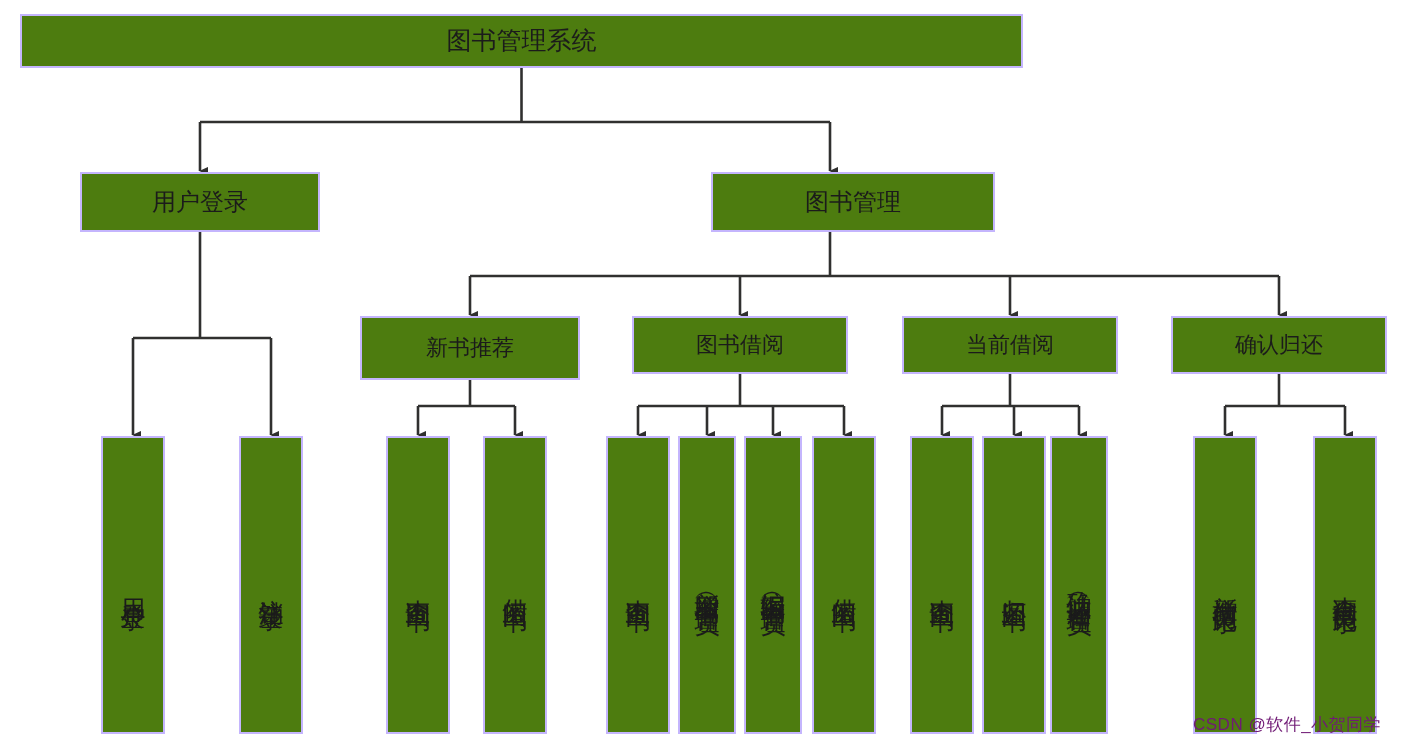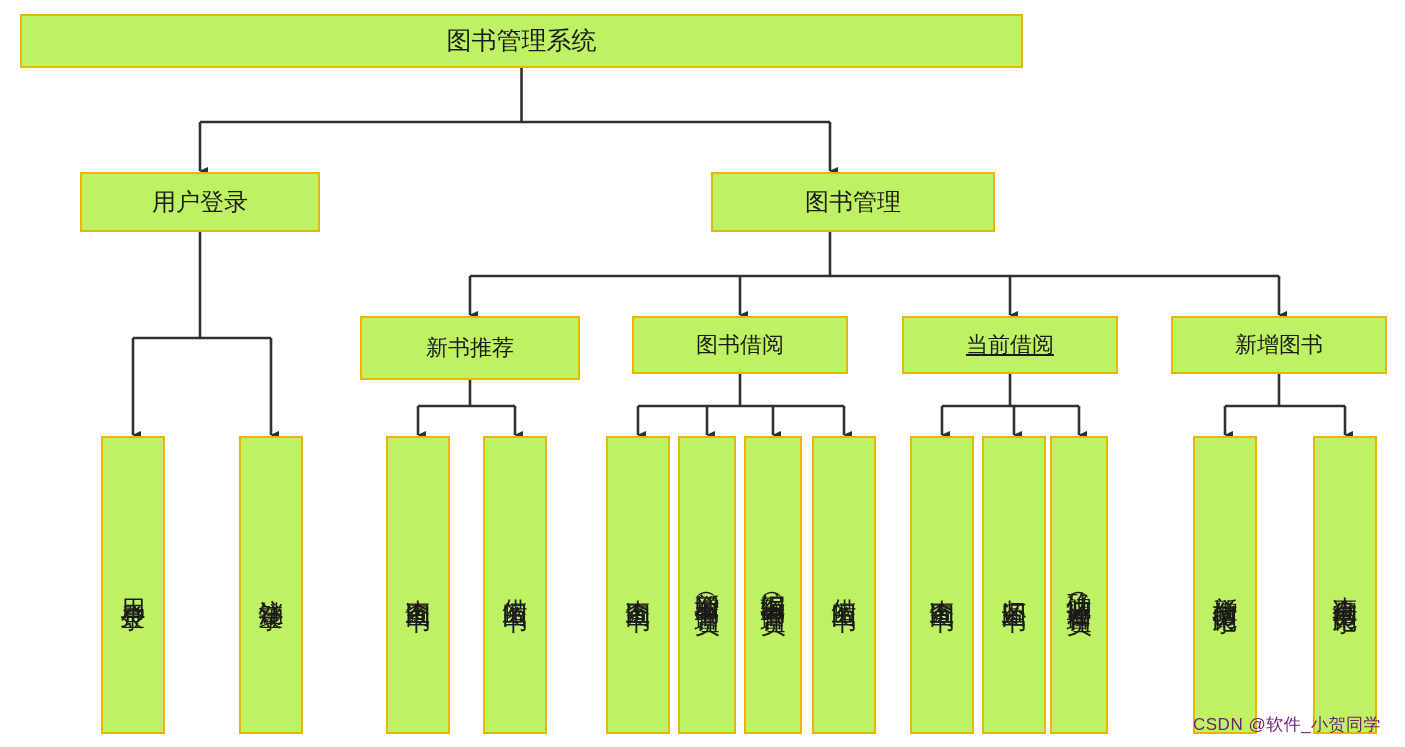--- a/index.html
+++ b/index.html
@@ -22,22 +22,22 @@
     position: absolute;
     left: 0;
     top: 0;
     width: 1405px;
     height: 747px;
     pointer-events: none;
   }
   .node {
     position: absolute;
     box-sizing: border-box;
-    border: 2px solid #eab308;
-    background: #bef264;
+    border: 2px solid #c4b5fd;
+    background: #4d7c0f;
     display: flex;
     align-items: center;
     justify-content: center;
     color: #1b1b1b;
   }
   .node .lbl {
     display: block;
     text-align: center;
     line-height: 1.18;
     color: #1b1b1b;
@@ -124,25 +124,25 @@
       </div>
       <div class="node node-lvl1" id="node-book-manage" style="left: 711px; top: 172px; width: 284px; height: 60px;">
         <span class="lbl">图书管理</span>
       </div>
       <div class="node node-lvl2" id="node-new-book-rec" style="left: 360px; top: 316px; width: 220px; height: 64px;">
         <span class="lbl">新书推荐</span>
       </div>
       <div class="node node-lvl2" id="node-book-borrow" style="left: 632px; top: 316px; width: 216px; height: 58px;">
         <span class="lbl">图书借阅</span>
       </div>
-      <div class="node node-lvl2" id="node-current-borrow" style="left: 902px; top: 316px; width: 216px; height: 58px; text-decoration: underline;">
+      <div class="node node-lvl2" id="node-current-borrow" style="left: 902px; top: 316px; width: 216px; height: 58px;">
         <span class="lbl">当前借阅</span>
       </div>
       <div class="node node-lvl2" id="node-borrow-record" style="left: 1171px; top: 316px; width: 216px; height: 58px;">
-        <span class="lbl">新增图书</span>
+        <span class="lbl">确认归还</span>
       </div>
       <div class="node node-leaf" id="node-leaf-user-login" style="left: 101px; top: 436px; width: 64px; height: 298px;">
         <span class="lbl">用户登录</span>
       </div>
       <div class="node node-leaf" id="node-leaf-user-logout" style="left: 239px; top: 436px; width: 64px; height: 298px;">
         <span class="lbl">注销登录</span>
       </div>
       <div class="node node-leaf" id="node-leaf-query-book-1" style="left: 386px; top: 436px; width: 64px; height: 298px;">
         <span class="lbl">查询图书</span>
       </div>

